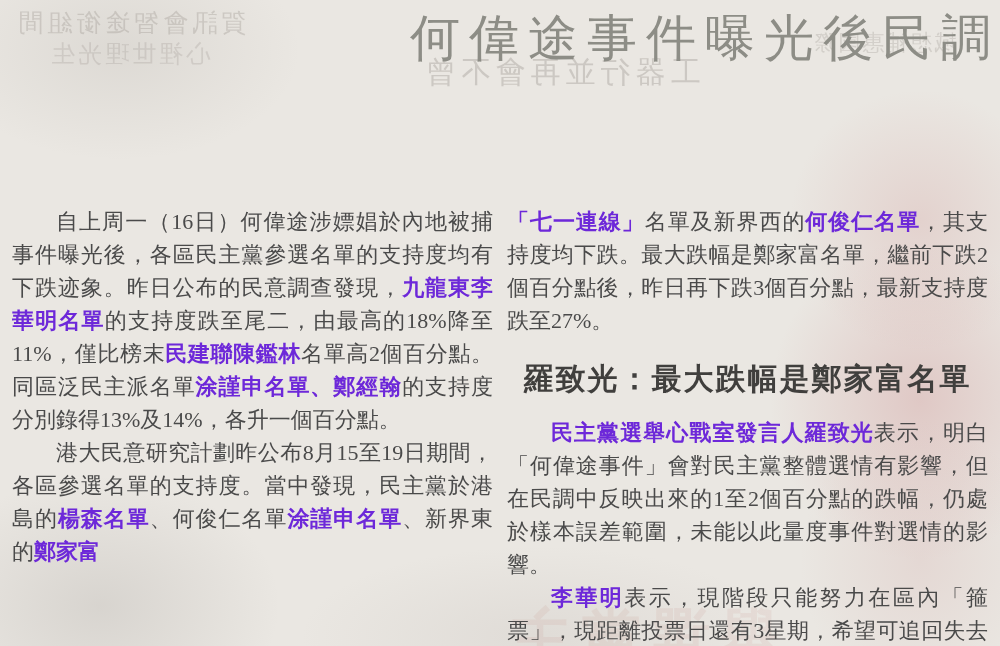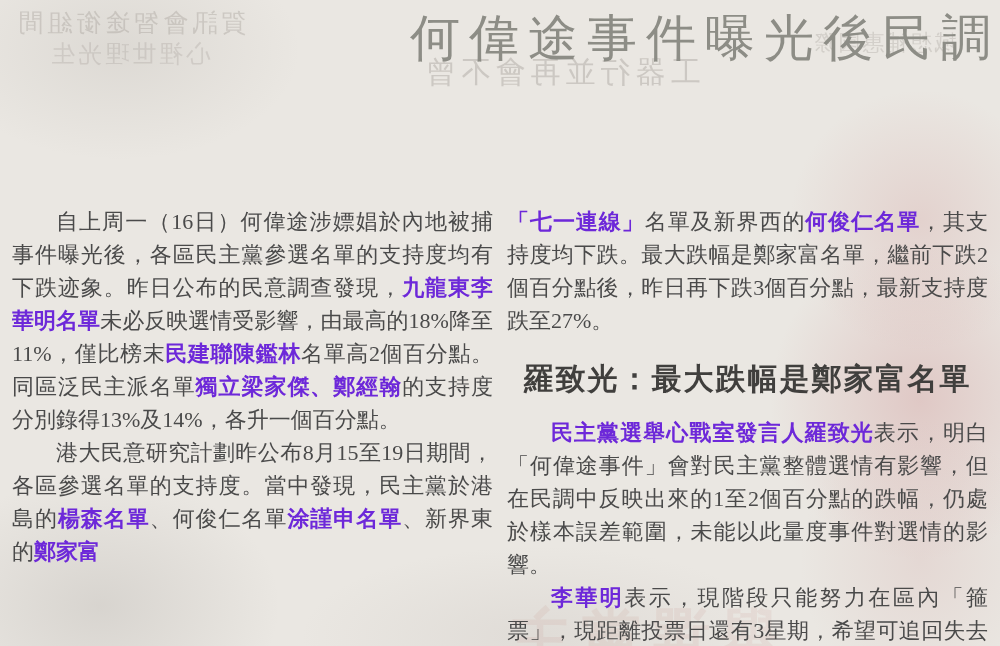--- a/index.html
+++ b/index.html
@@ -101,21 +101,21 @@
   <div class="ghost ghost-tr">域想補惠國際</div>
   <div class="ghost ghost-bc">舉選黨主</div>
 
   <div class="kicker">何偉途事件曝光後民調</div>
 
   <h1 class="headline">
   </h1>
 
   <div class="columns">
     <div class="col">
-      <p class="para indent"><span>自上周一（16日）何偉途涉嫖娼於內地被捕事件曝光後，各區民主黨參選名單的支持度均有下跌迹象。昨日公布的民意調查發現，</span><b>九龍東李華明名單</b><span>未必反映選情受影響，由最高的18%降至11%，僅比榜末</span><b>民建聯陳鑑林</b><span>名單高2個百分點。同區泛民主派名單</span><b>獨立梁家傑、鄭經翰</b><span>的支持度分別錄得13%及14%，各升一個百分點。</span></p>
+      <p class="para indent"><span>自上周一（16日）何偉途涉嫖娼於內地被捕事件曝光後，各區民主黨參選名單的支持度均有下跌迹象。昨日公布的民意調查發現，</span><b>九龍東李華明名單</b><span>的支持度跌至尾二，由最高的18%降至11%，僅比榜末</span><b>民建聯陳鑑林</b><span>名單高2個百分點。同區泛民主派名單</span><b>涂謹申名單、鄭經翰</b><span>的支持度分別錄得13%及14%，各升一個百分點。</span></p>
       <p class="para indent"><span>港大民意研究計劃昨公布8月15至19日期間，各區參選名單的支持度。當中發現，民主黨於港島的</span><b>楊森名單</b><span>、何俊仁名單</span><b>涂謹申名單</b><span>、新界東的</span><b>鄭家富</b></p>
     </div>
     <div class="col">
       <p class="para"><b>「七一連線」</b><span>名單及新界西的</span><b>何俊仁名單</b><span>，其支持度均下跌。最大跌幅是鄭家富名單，繼前下跌2個百分點後，昨日再下跌3個百分點，最新支持度跌至27%。</span></p>
       <h2 class="subhead">羅致光：最大跌幅是鄭家富名單</h2>
       <p class="para indent"><b>民主黨選舉心戰室發言人羅致光</b><span>表示，明白「何偉途事件」會對民主黨整體選情有影響，但在民調中反映出來的1至2個百分點的跌幅，仍處於樣本誤差範圍，未能以此量度事件對選情的影響。</span></p>
       <p class="para indent"><b>李華明</b><span>表示，現階段只能努力在區內「箍票」，現距離投票日還有3星期，希望可追回失去的選票。</span></p>
     </div>
   </div>
 

